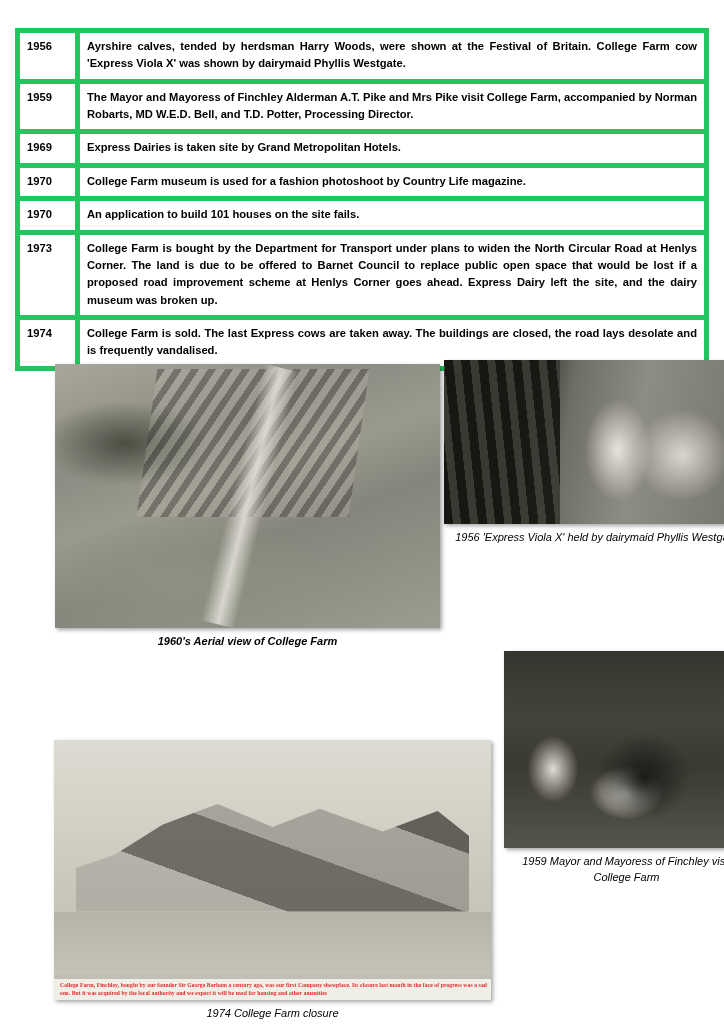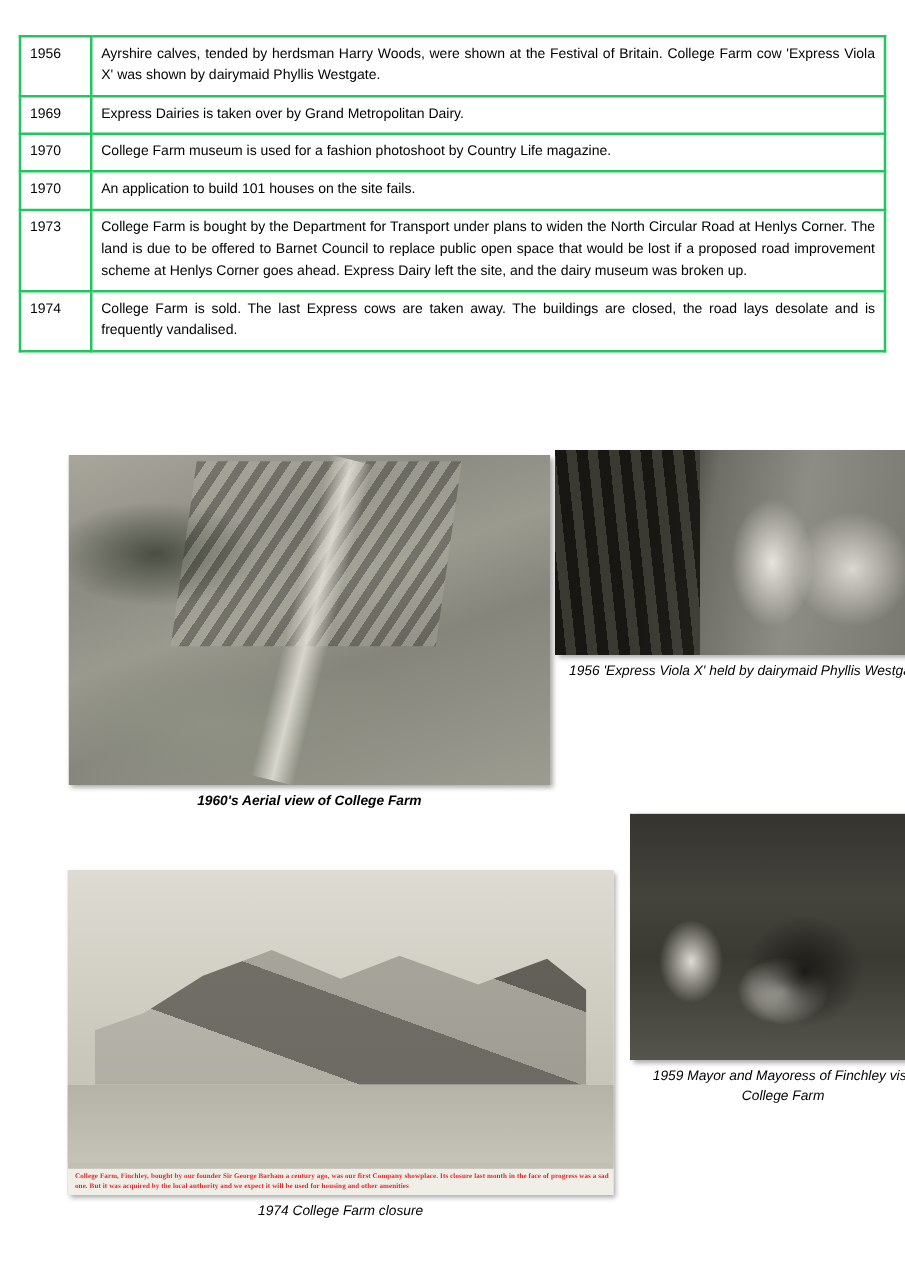--- a/index.html
+++ b/index.html
@@ -18,26 +18,27 @@
   
   .timeline-table {
     position: absolute;
     left: 15px;
     top: 28px;
     width: 694px;
     border-collapse: collapse;
     table-layout: fixed;
   }
   .timeline-table td {
-    border: 2px solid #22c55e;
+    border: 5px solid #22c55e;
     padding: 5px 7px 6px 7px;
     font-size: 11.2px;
     line-height: 1.55;
     color: #000000;
     vertical-align: top;
+    font-weight: bold;
   }
   .timeline-table td.year-cell {
     width: 41px;
     text-align: left;
     white-space: nowrap;
   }
   .timeline-table td.event-cell {
     text-align: justify;
     text-justify: inter-word;
     margin-left: 40px;
@@ -73,21 +74,21 @@
   #fig-viola { left: 404px; top: 344px; width: 305px; }
   #fig-viola .photo { width: 305px; height: 164px; }
   #fig-viola .caption { width: 305px; }
 
   
   #fig-mayor { left: 464px; top: 635px; width: 245px; }
   #fig-mayor .photo { width: 245px; height: 197px; }
   #fig-mayor .caption { width: 245px; }
 
   
-  #fig-closure { left: 14px; top: 660px; width: 437px; margin-top: 36px; }
+  #fig-closure { left: 14px; top: 704px; width: 437px; margin-top: 36px; }
   #fig-closure .photo { width: 437px; height: 260px; background: #efeee8; }
   #fig-closure .caption { width: 437px; }
 
   .red-strip {
     position: absolute;
     left: 0;
     bottom: 0;
     width: 100%;
     box-sizing: border-box;
     padding: 2px 4px 3px 6px;
@@ -173,22 +174,26 @@
 </head>
 <body>
 
 <table class="timeline-table">
   <tbody>
     <tr>
       <td class="year-cell">1956</td>
       <td class="event-cell">Ayrshire calves, tended by herdsman Harry Woods, were shown at the Festival of Britain.  College Farm cow 'Express Viola X' was shown by dairymaid Phyllis Westgate.</td>
     </tr>
     <tr>
+      <td class="year-cell">1959</td>
+      <td class="event-cell">The Mayor and Mayoress of Finchley Alderman A.T. Pike and Mrs Pike visit College Farm, accompanied by Norman Robarts, MD W.E.D. Bell, and T.D. Potter, Processing Director.</td>
+    </tr>
+    <tr>
       <td class="year-cell">1969</td>
-      <td class="event-cell">Express Dairies is taken over by Grand Metropolitan Dairy.</td>
+      <td class="event-cell">Express Dairies is taken site by Grand Metropolitan Hotels.</td>
     </tr>
     <tr>
       <td class="year-cell">1970</td>
       <td class="event-cell">College Farm museum is used for a fashion photoshoot by Country Life magazine.</td>
     </tr>
     <tr>
       <td class="year-cell">1970</td>
       <td class="event-cell">An application to build 101 houses on the site fails.</td>
     </tr>
     <tr>

